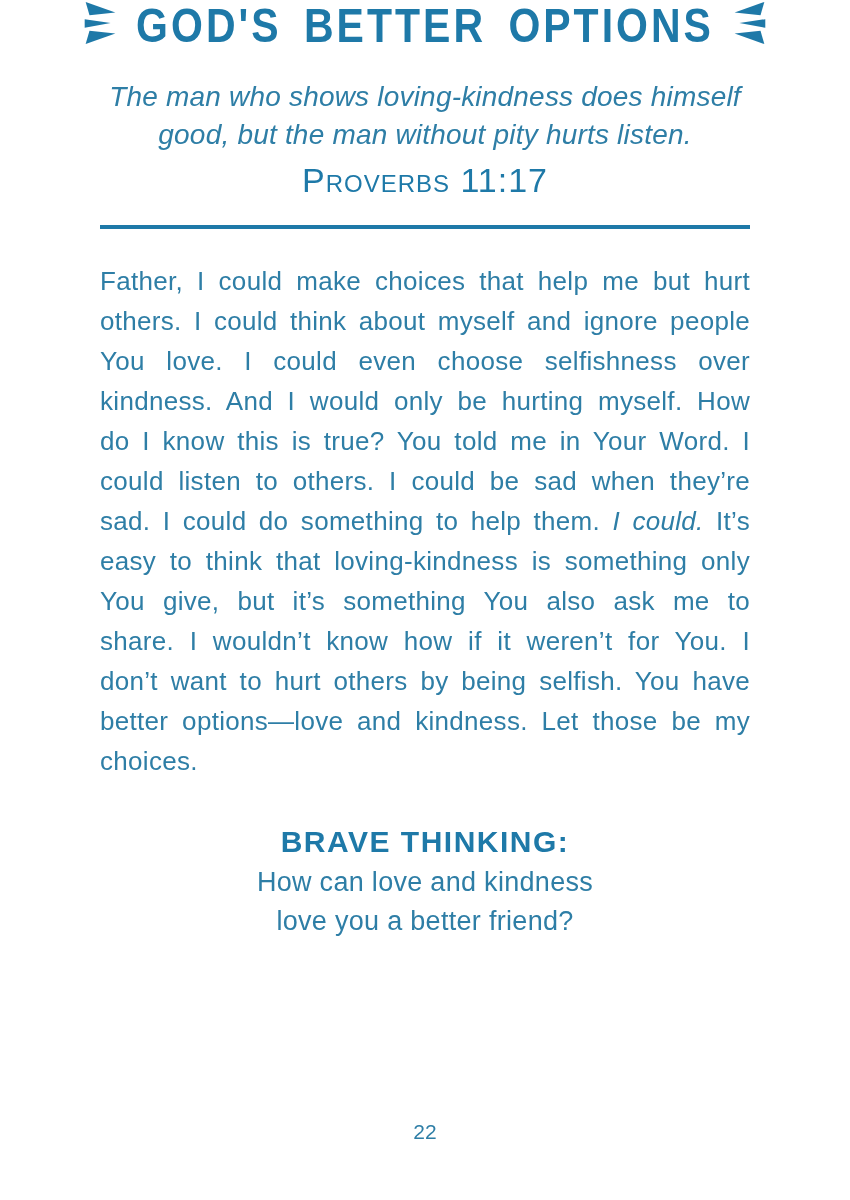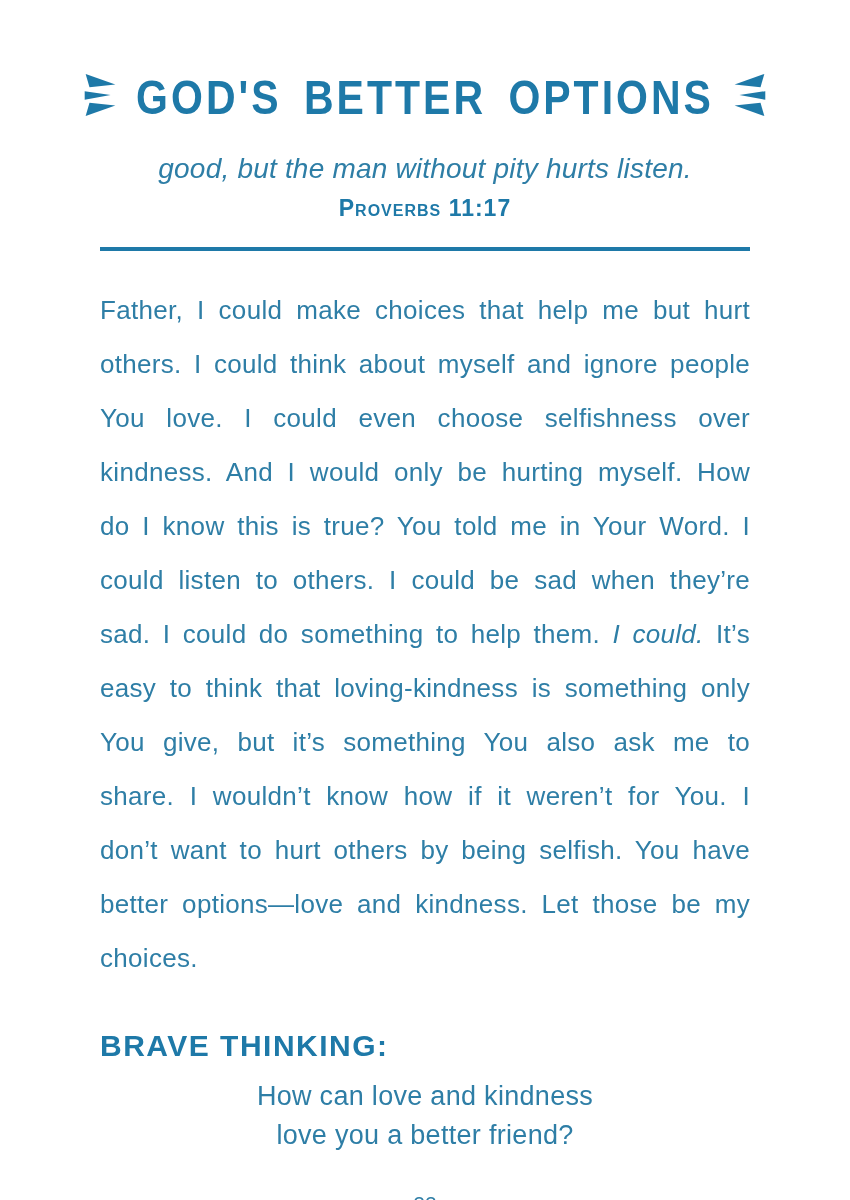--- a/index.html
+++ b/index.html
@@ -15,21 +15,20 @@
     overflow: hidden;
   }
   .page {
     position: relative;
     width: 850px; height: 1200px;
     padding: 0 100px;
   }
 
   
   .chapter-header {
-    margin-top: 72px;
     display: flex;
     align-items: center;
     justify-content: center;
     gap: 16px;
   }
   .burst { flex: 0 0 auto; display: block; }
   .burst path { fill: var(--color-accent); }
   .burst.right { transform: scaleX(-1); }
   .page-title {
     color: var(--color-accent);
@@ -52,56 +51,56 @@
     font-style: italic;
     font-size: 28px;
     line-height: 38px;
     letter-spacing: 0.2px;
   }
   .scripture-reference {
     margin-top: 7px;
     text-align: center;
     color: var(--color-accent);
     font-variant: small-caps;
-    font-size: 23px;
+    font-size: 34px;
     letter-spacing: 1px;
-    font-weight: bold;
   }
 
   
   .divider-rule {
     margin-top: 25px;
     height: 4px;
     width: 100%;
     border: none;
     background: var(--color-accent);
   }
 
   
   .prayer-text {
     margin-top: 32px;
     color: var(--color-body-text);
     font-size: 26px;
-    line-height: 54px;
+    line-height: 40px;
     text-align: justify;
     letter-spacing: 0.3px;
     word-spacing: 3px;
   }
   .prayer-italic { font-style: italic; }
 
   
   .brave-heading {
     margin-top: 44px;
+    text-align: center;
     color: var(--color-accent);
     font-size: 30px;
     font-weight: 700;
     letter-spacing: 1.5px;
   }
   .brave-question {
-    margin-top: 14px;
+    margin-top: 4px;
     text-align: center;
     color: var(--color-body-text);
     font-size: 27px;
     line-height: 39px;
     letter-spacing: 0.3px;
   }
 
   
   .page-number {
     position: absolute;
@@ -125,20 +124,21 @@
     </svg>
     <h1 class="page-title">GOD'S BETTER OPTIONS</h1>
     <svg class="burst right" width="38" height="46" viewBox="0 0 36 48" aria-hidden="true">
       <path d="M2 2 L33 13 L6 16 Z"></path>
       <path d="M1 20 L28 24 L1 29 Z"></path>
       <path d="M6 32 L33 35 L2 46 Z"></path>
     </svg>
   </div>
 
   <div class="scripture-quote">
+    <div>The man who shows loving-kindness does himself</div>
     <div>good, but the man without pity hurts listen.</div>
   </div>
 
   <div class="scripture-reference">Proverbs 11:17</div>
 
   <hr class="divider-rule">
 
   <p class="prayer-text"><span>Father, I could make choices that help me but hurt others. I could think about myself and ignore people You love. I could even choose selfishness over kindness. And I would only be hurting myself. How do I know this is true? You told me in Your Word. I could listen to others. I could be sad when they’re sad. I could do something to help them. </span><span class="prayer-italic">I could.</span><span> It’s easy to think that loving-kindness is something only You give, but it’s something You also ask me to share. I wouldn’t know how if it weren’t for You. I don’t want to hurt others by being selfish. You have better options—love and kindness. Let those be my choices.</span></p>
 
   <h2 class="brave-heading">BRAVE THINKING:</h2>

